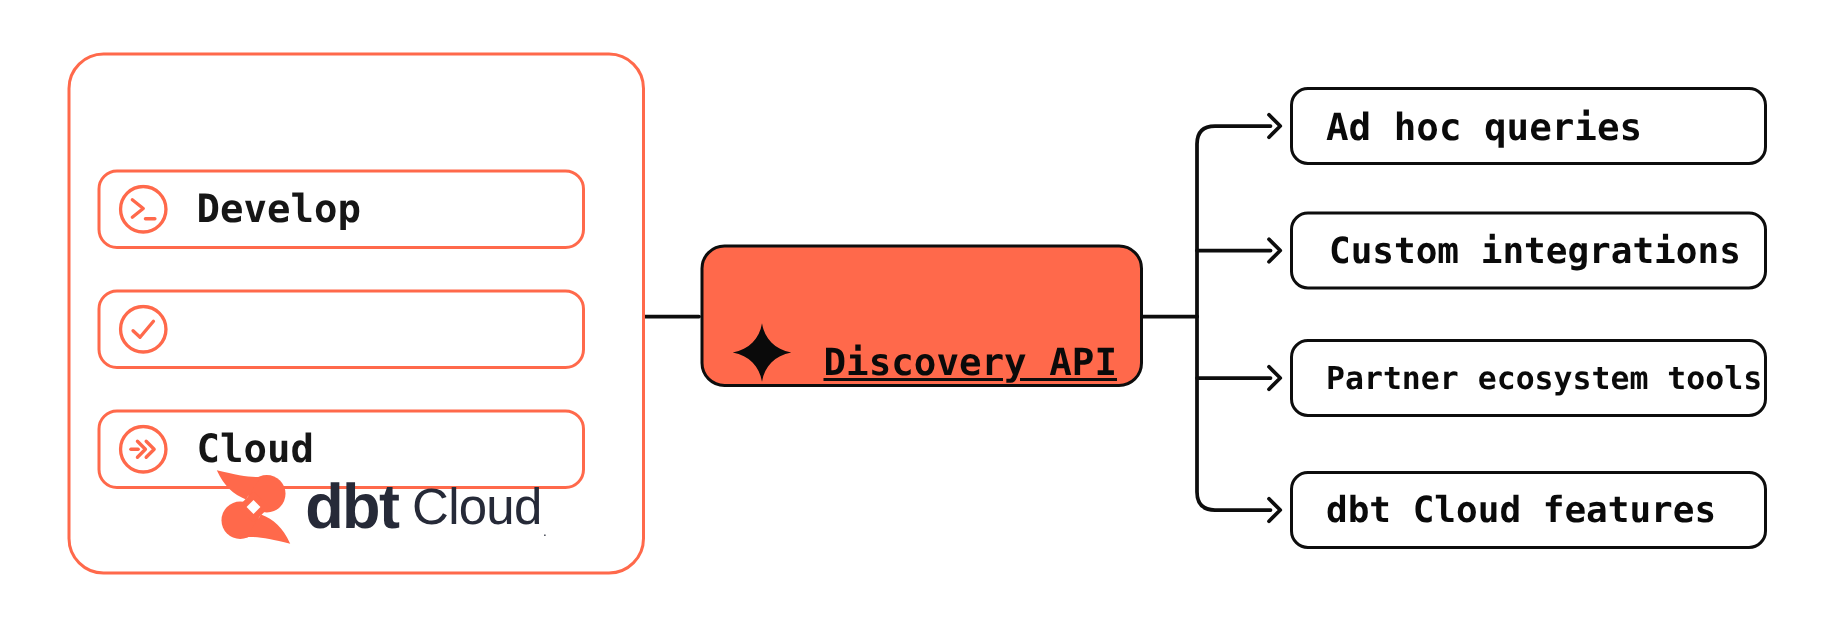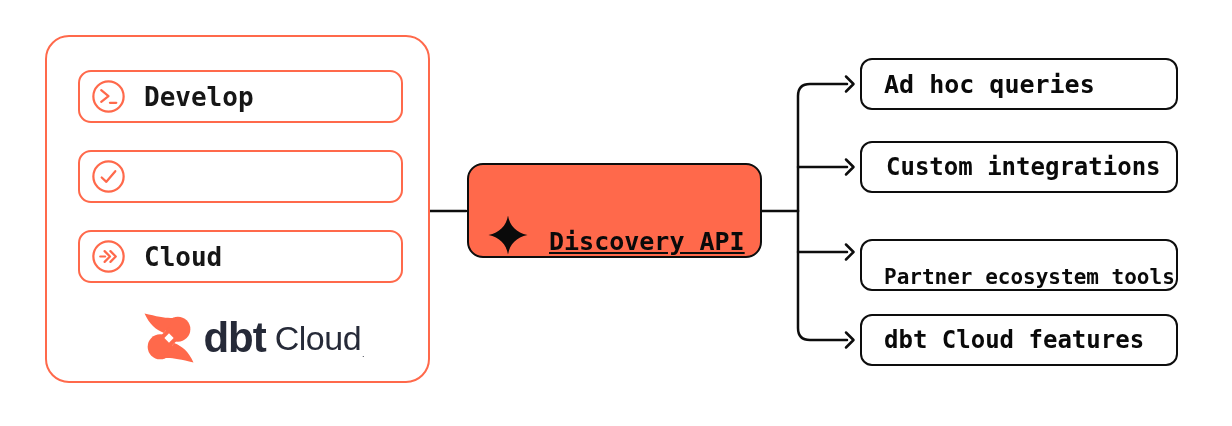--- a/index.html
+++ b/index.html
@@ -15,23 +15,23 @@
   }
   svg{display:block;}
   .connector-layer{position:absolute;left:0;top:0;pointer-events:none;}
 
   
   .left-panel{
     position:absolute;left:45px;top:35px;width:385px;height:348px;
     border:2px solid var(--orange);border-radius:24px;background:#fff;
   }
   .stage{
-    position:absolute;left:31px;width:325px;height:53px;background:#fff;
+    position:absolute;left:18px;width:325px;height:53px;background:#fff;
     border:2px solid var(--orange);border-radius:13px;
-    display:flex;align-items:center;
+    display:flex;align-items:center;margin-top:43px;
   }
   .stage-0{top:33px}.stage-1{top:113px}.stage-2{top:193px}
   .stage .icon{width:33px;height:33px;margin-left:12px;flex:0 0 auto;}
   .stage .label{margin-left:19px;font-size:26px;font-weight:700;color:#161616;white-space:pre;}
 
   .logo{
     position:absolute;left:0;right:0;top:271px;height:60px;
     display:flex;align-items:center;justify-content:center;
     font-family:"Liberation Sans",sans-serif;color:var(--navy);margin-left:32px;
   }
@@ -51,21 +51,21 @@
 
   
   .consumer{
     position:absolute;left:860px;width:318px;height:52px;background:#fff;
     border:2px solid var(--ink);border-radius:12px;
     display:flex;align-items:center;padding-left:22px;
     font-weight:700;color:#0a0a0a;white-space:pre;
   }
   .consumer-0{top:58px;font-size:25px;}
   .consumer-1{top:141px;font-size:24px;padding-left:24px;}
-  .consumer-2{top:239px;font-size:21px;align-items:flex-end;}
+  .consumer-2{top:226px;font-size:21px;}
   .consumer-3{top:314px;font-size:24px;text-align:center;}
 </style>
 </head>
 <body>
 
 <div class="canvas">
 
   <svg class="connector-layer" width="1232" height="426" viewBox="0 0 1232 426">
     <g fill="none" stroke="#0D0D0D" stroke-width="2.5" stroke-linecap="round" stroke-linejoin="round">
       <path d="M430 211 H466"></path>

